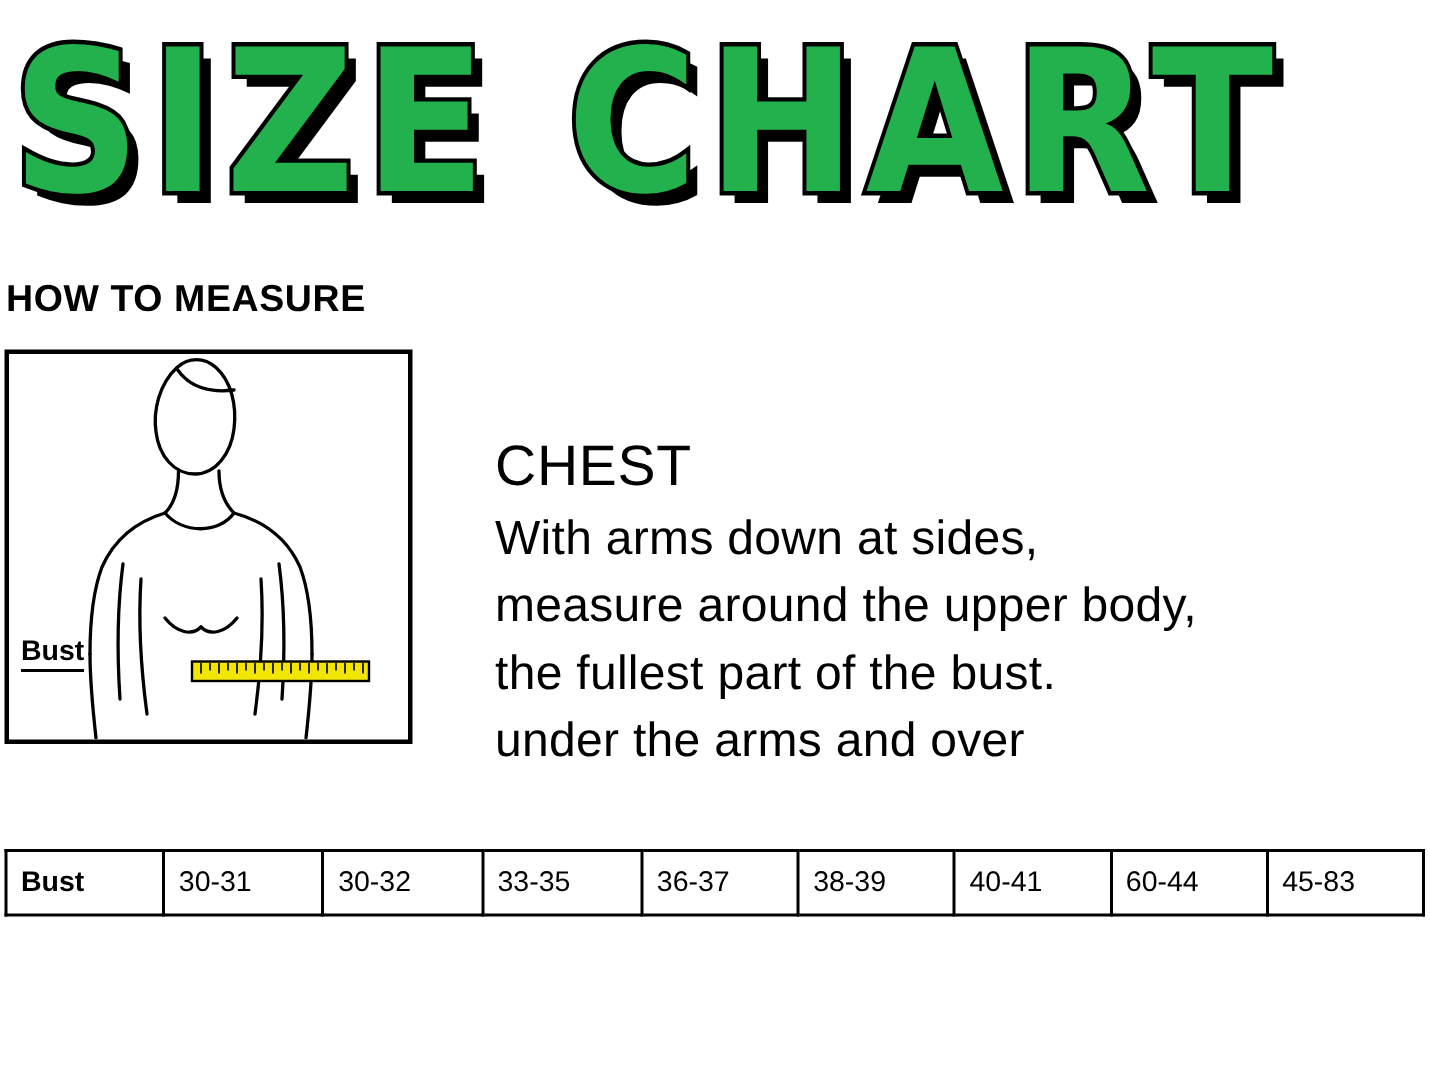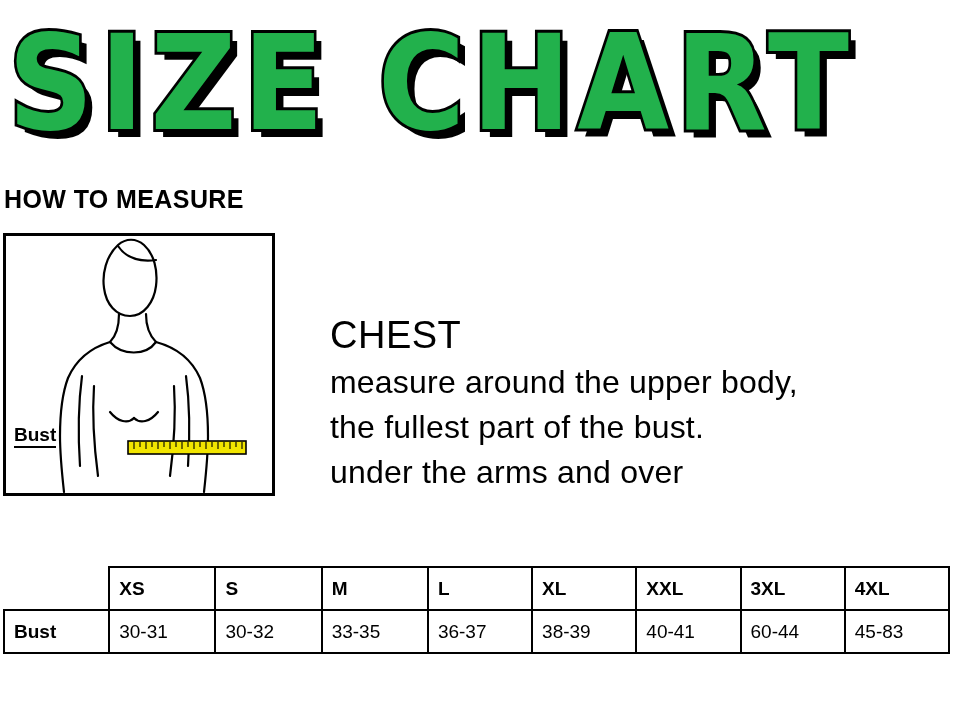--- a/index.html
+++ b/index.html
@@ -76,21 +76,20 @@
     padding-bottom: 1px;
     line-height: 20px;
   }
 
   
   .chest-block {
     position: absolute;
     left: 330px;
     top: 288px;
     width: 600px;
-    margin-top: 24px;
   }
   .chest-title {
     font-size: 38px;
     line-height: 46px;
     font-weight: normal;
     letter-spacing: 0.5px;
   }
   .chest-desc {
     margin-top: 2px;
     font-size: 32px;
@@ -195,51 +194,41 @@
       </g>
     </g>
   </svg>
 </div>
 
 <div class="bust-label">Bust</div>
 
 <div class="chest-block">
   <div class="chest-title">CHEST</div>
   <div class="chest-desc">
+    <div>With arms down at sides,</div>
     <div>measure around the upper body,</div>
     <div>the fullest part of the bust.</div>
     <div>under the arms and over</div>
   </div>
 </div>
 
 <div class="table-wrap">
   <table class="size-table">
     <colgroup>
       <col style="width:105px">
       <col style="width:106px">
       <col style="width:106px">
       <col style="width:106px">
       <col style="width:104px">
       <col style="width:104px">
       <col style="width:104px">
       <col style="width:104px">
       <col style="width:104px">
     </colgroup>
     <tbody>
-        <tr class="header-row">
-      <td class="corner"></td>
-      <td>XS</td>
-      <td>S</td>
-      <td>M</td>
-      <td>L</td>
-      <td>XL</td>
-      <td>XXL</td>
-      <td>3XL</td>
-      <td>4XL</td>
-    </tr>
     <tr>
       <td class="rowhead">Bust</td>
       <td>30-31</td>
       <td>30-32</td>
       <td>33-35</td>
       <td>36-37</td>
       <td>38-39</td>
       <td>40-41</td>
       <td class="cell-4xl-bust">60-44</td>
       <td>45-83</td>

